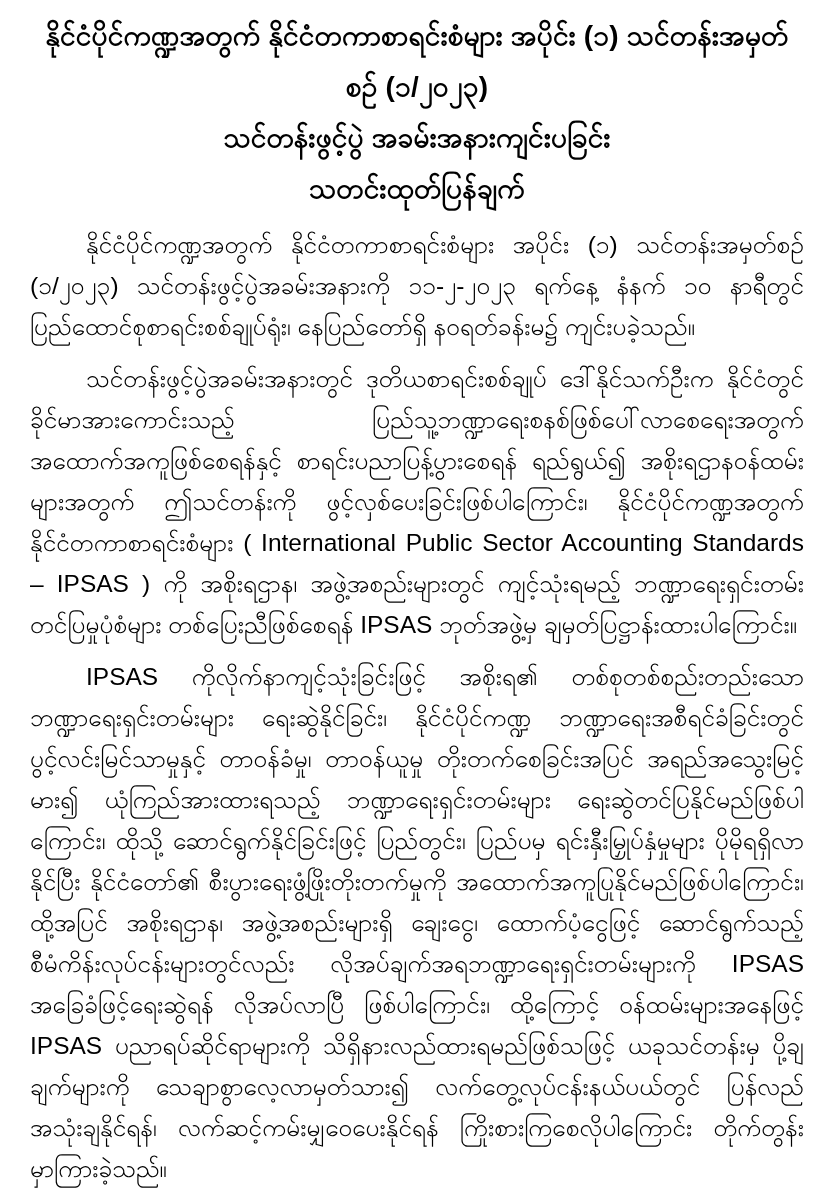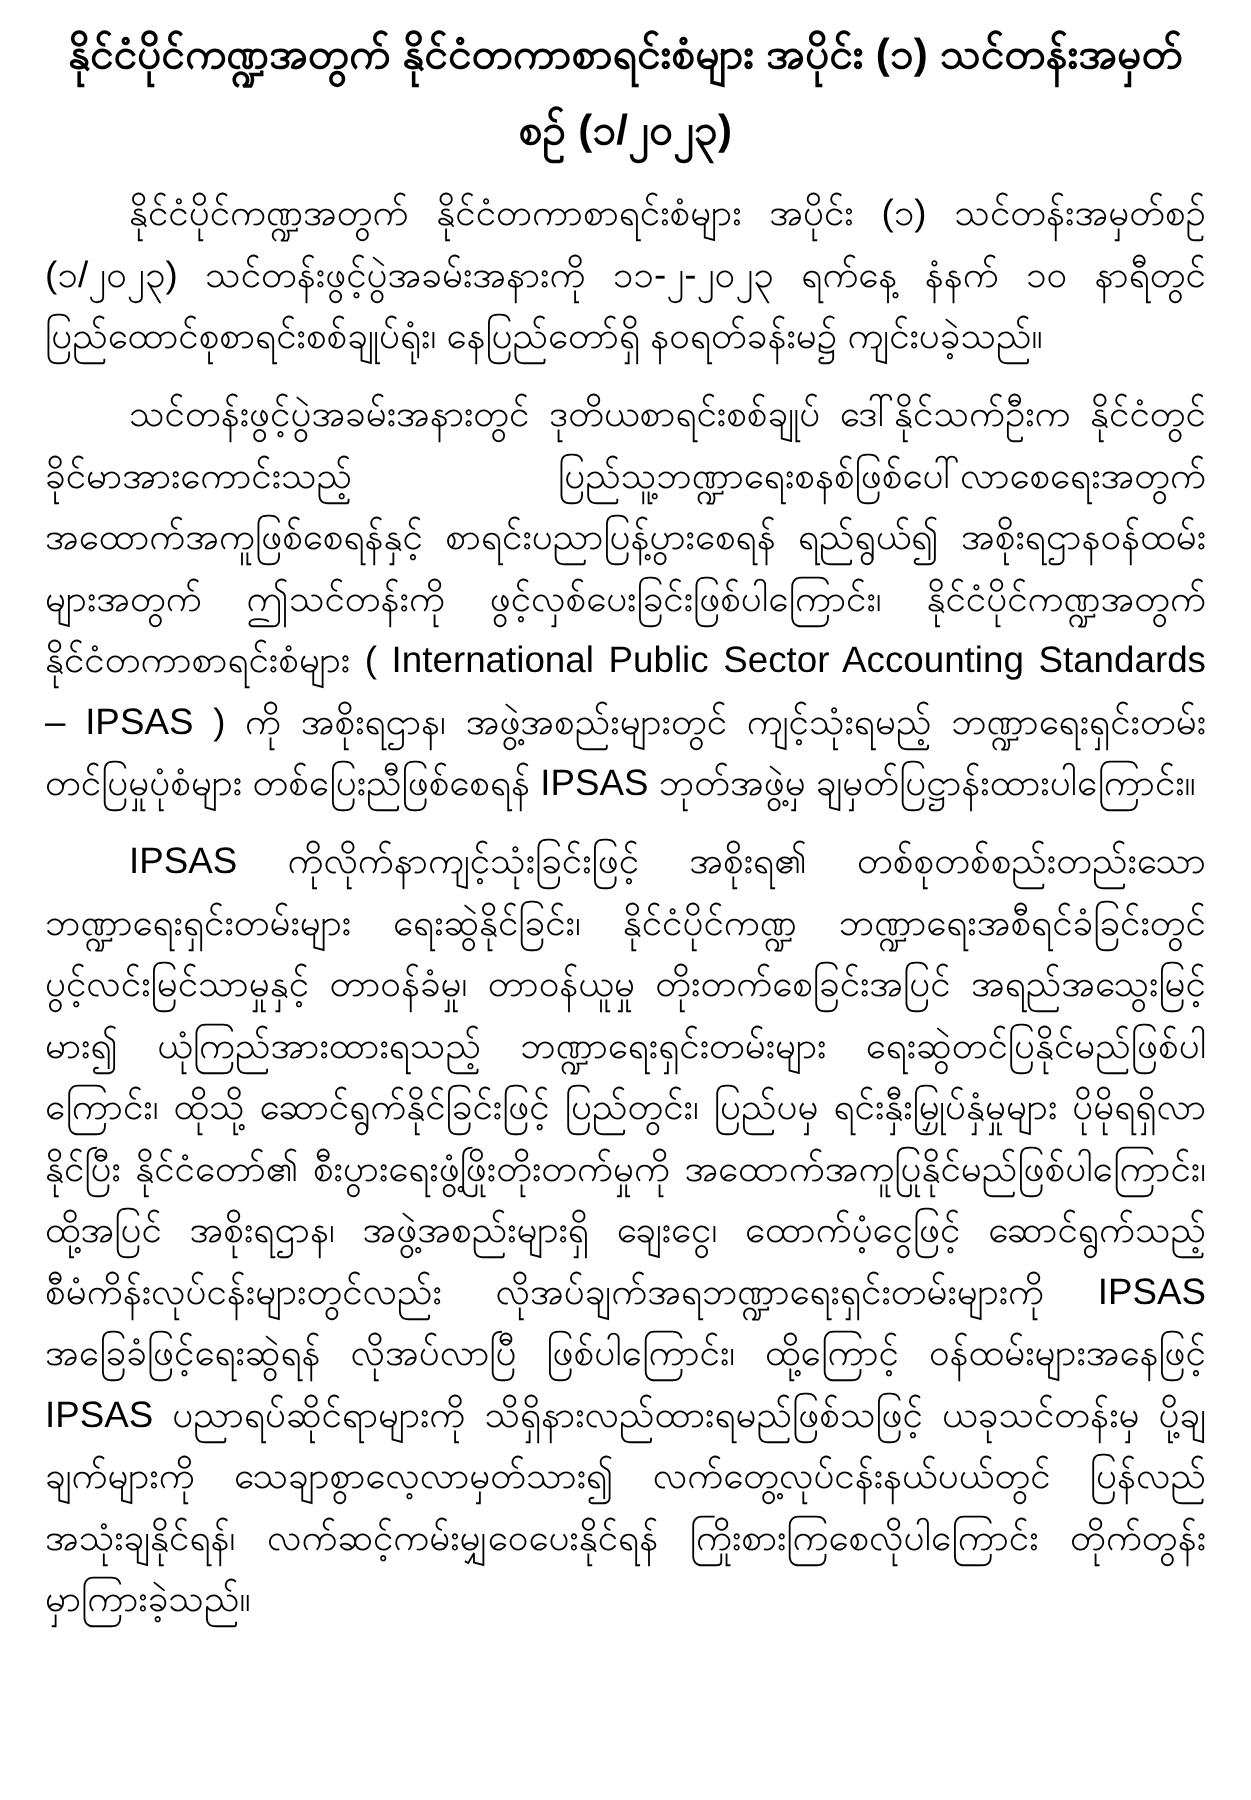--- a/index.html
+++ b/index.html
@@ -47,20 +47,22 @@
     margin-bottom: 11px;
   }
 </style>
 </head>
 <body>
 
 <div class="page">
 
   <div class="title-block">
     <div class="title-line">နိုင်ငံပိုင်ကဏ္ဍအတွက် နိုင်ငံတကာစာရင်းစံများ အပိုင်း (၁) သင်တန်းအမှတ်စဉ် (၁/၂၀၂၃)</div>
+    <div class="title-line">သင်တန်းဖွင့်ပွဲ အခမ်းအနားကျင်းပခြင်း</div>
+    <div class="title-line">သတင်းထုတ်ပြန်ချက်</div>
   </div>
 
   <div class="body-block">
     <p class="para">နိုင်ငံပိုင်ကဏ္ဍအတွက် နိုင်ငံတကာစာရင်းစံများ အပိုင်း (၁) သင်တန်းအမှတ်စဉ် (၁/၂၀၂၃) သင်တန်းဖွင့်ပွဲအခမ်းအနားကို ၁၁-၂-၂၀၂၃ ရက်နေ့ နံနက် ၁၀ နာရီတွင် ပြည်ထောင်စုစာရင်းစစ်ချုပ်ရုံး၊ နေပြည်တော်ရှိ နဝရတ်ခန်းမ၌ ကျင်းပခဲ့သည်။</p>
     <p class="para">သင်တန်းဖွင့်ပွဲအခမ်းအနားတွင် ဒုတိယစာရင်းစစ်ချုပ် ဒေါ်နိုင်သက်ဦးက နိုင်ငံတွင် ခိုင်မာအားကောင်းသည့် ပြည်သူ့ဘဏ္ဍာရေးစနစ်ဖြစ်ပေါ်လာစေရေးအတွက် အထောက်အကူဖြစ်စေရန်နှင့် စာရင်းပညာပြန့်ပွားစေရန် ရည်ရွယ်၍ အစိုးရဌာနဝန်ထမ်းများအတွက် ဤသင်တန်းကို ဖွင့်လှစ်ပေးခြင်းဖြစ်ပါကြောင်း၊ နိုင်ငံပိုင်ကဏ္ဍအတွက် နိုင်ငံတကာစာရင်းစံများ ( International Public Sector Accounting Standards – IPSAS ) ကို အစိုးရဌာန၊ အဖွဲ့အစည်းများတွင် ကျင့်သုံးရမည့် ဘဏ္ဍာရေးရှင်းတမ်းတင်ပြမှုပုံစံများ တစ်ပြေးညီဖြစ်စေရန် IPSAS ဘုတ်အဖွဲ့မှ ချမှတ်ပြဋ္ဌာန်းထားပါကြောင်း။</p>
     <p class="para">IPSAS ကိုလိုက်နာကျင့်သုံးခြင်းဖြင့် အစိုးရ၏ တစ်စုတစ်စည်းတည်းသော ဘဏ္ဍာရေးရှင်းတမ်းများ ရေးဆွဲနိုင်ခြင်း၊ နိုင်ငံပိုင်ကဏ္ဍ ဘဏ္ဍာရေးအစီရင်ခံခြင်းတွင် ပွင့်လင်းမြင်သာမှုနှင့် တာဝန်ခံမှု၊ တာဝန်ယူမှု တိုးတက်စေခြင်းအပြင် အရည်အသွေးမြင့်မား၍ ယုံကြည်အားထားရသည့် ဘဏ္ဍာရေးရှင်းတမ်းများ ရေးဆွဲတင်ပြနိုင်မည်ဖြစ်ပါကြောင်း၊ ထိုသို့ ဆောင်ရွက်နိုင်ခြင်းဖြင့် ပြည်တွင်း၊ ပြည်ပမှ ရင်းနှီးမြှုပ်နှံမှုများ ပိုမိုရရှိလာနိုင်ပြီး နိုင်ငံတော်၏ စီးပွားရေးဖွံ့ဖြိုးတိုးတက်မှုကို အထောက်အကူပြုနိုင်မည်ဖြစ်ပါကြောင်း၊ ထို့အပြင် အစိုးရဌာန၊ အဖွဲ့အစည်းများရှိ ချေးငွေ၊ ထောက်ပံ့ငွေဖြင့် ဆောင်ရွက်သည့် စီမံကိန်းလုပ်ငန်းများတွင်လည်း လိုအပ်ချက်အရဘဏ္ဍာရေးရှင်းတမ်းများကို IPSAS အခြေခံဖြင့်ရေးဆွဲရန် လိုအပ်လာပြီ ဖြစ်ပါကြောင်း၊ ထို့ကြောင့် ဝန်ထမ်းများအနေဖြင့် IPSAS ပညာရပ်ဆိုင်ရာများကို သိရှိနားလည်ထားရမည်ဖြစ်သဖြင့် ယခုသင်တန်းမှ ပို့ချချက်များကို သေချာစွာလေ့လာမှတ်သား၍ လက်တွေ့လုပ်ငန်းနယ်ပယ်တွင် ပြန်လည်အသုံးချနိုင်ရန်၊ လက်ဆင့်ကမ်းမျှဝေပေးနိုင်ရန် ကြိုးစားကြစေလိုပါကြောင်း တိုက်တွန်းမှာကြားခဲ့သည်။</p>
 
   </div>
 
 </div>

